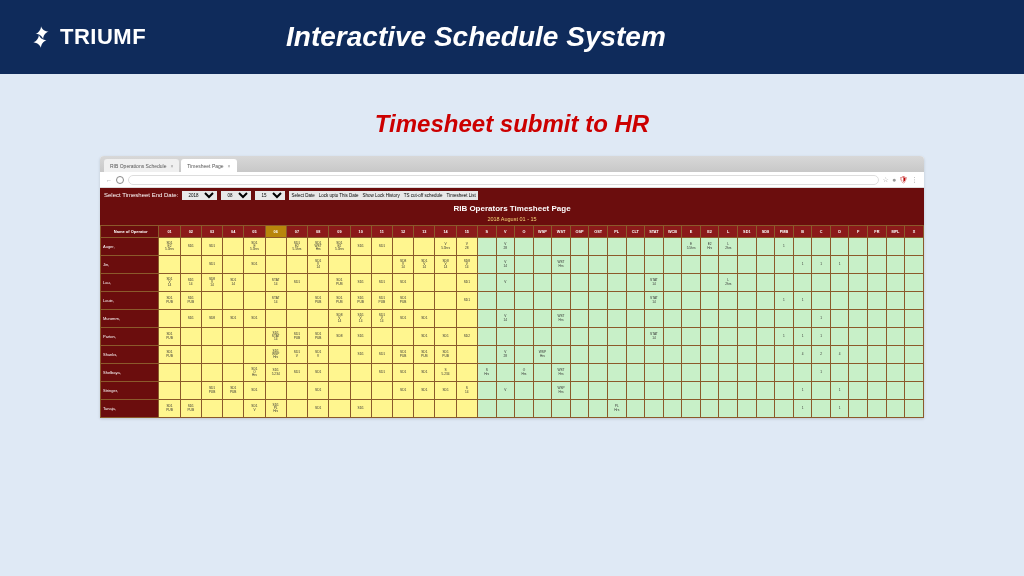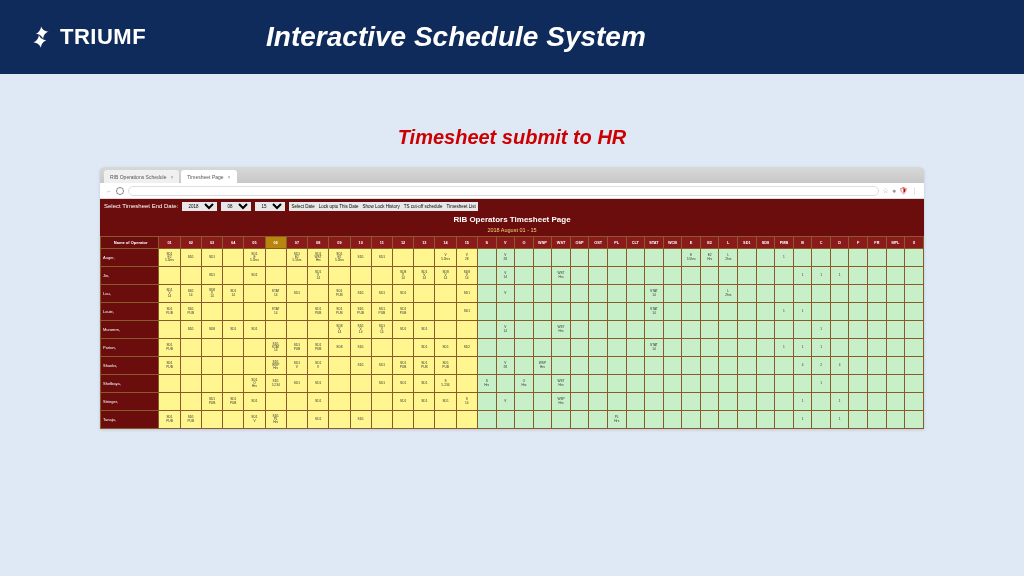--- a/index.html
+++ b/index.html
@@ -8,35 +8,36 @@
     background: #dfe9f5;
     font-family: Arial, sans-serif;
     overflow: hidden;
   }
   .header {
     background: #0f2b5b;
     height: 74px;
     display: flex;
     align-items: center;
     padding: 0 28px;
+    gap: 20px;
   }
   .logo {
     display: flex; align-items: center;
     color: #fff; font-weight: bold;
     font-size: 22px; letter-spacing: 0.5px;
   }
   .logo-icon { width: 26px; height: 26px; margin-right: 6px; }
   .title {
     color: #fff; font-style: italic; font-weight: bold;
     font-size: 28px; margin-left: 120px; text-align: right;
   }
   .subtitle {
     color: #cc0000; font-weight: bold; font-style: italic;
-    font-size: 20px; text-align: center;
-    margin: 52px 0 18px;
+    font-size: 24px; text-align: center;
+    margin: 36px 0 18px;
   }
   .browser {
     width: 824px; margin: 0 auto;
     background: #fff; border-radius: 4px 4px 0 0;
     box-shadow: 0 1px 3px rgba(0,0,0,0.15);
     overflow: hidden;
     font-size: 6px;
   }
   .tab-strip {
     background: linear-gradient(#d8d8d8,#c8c8c8);

